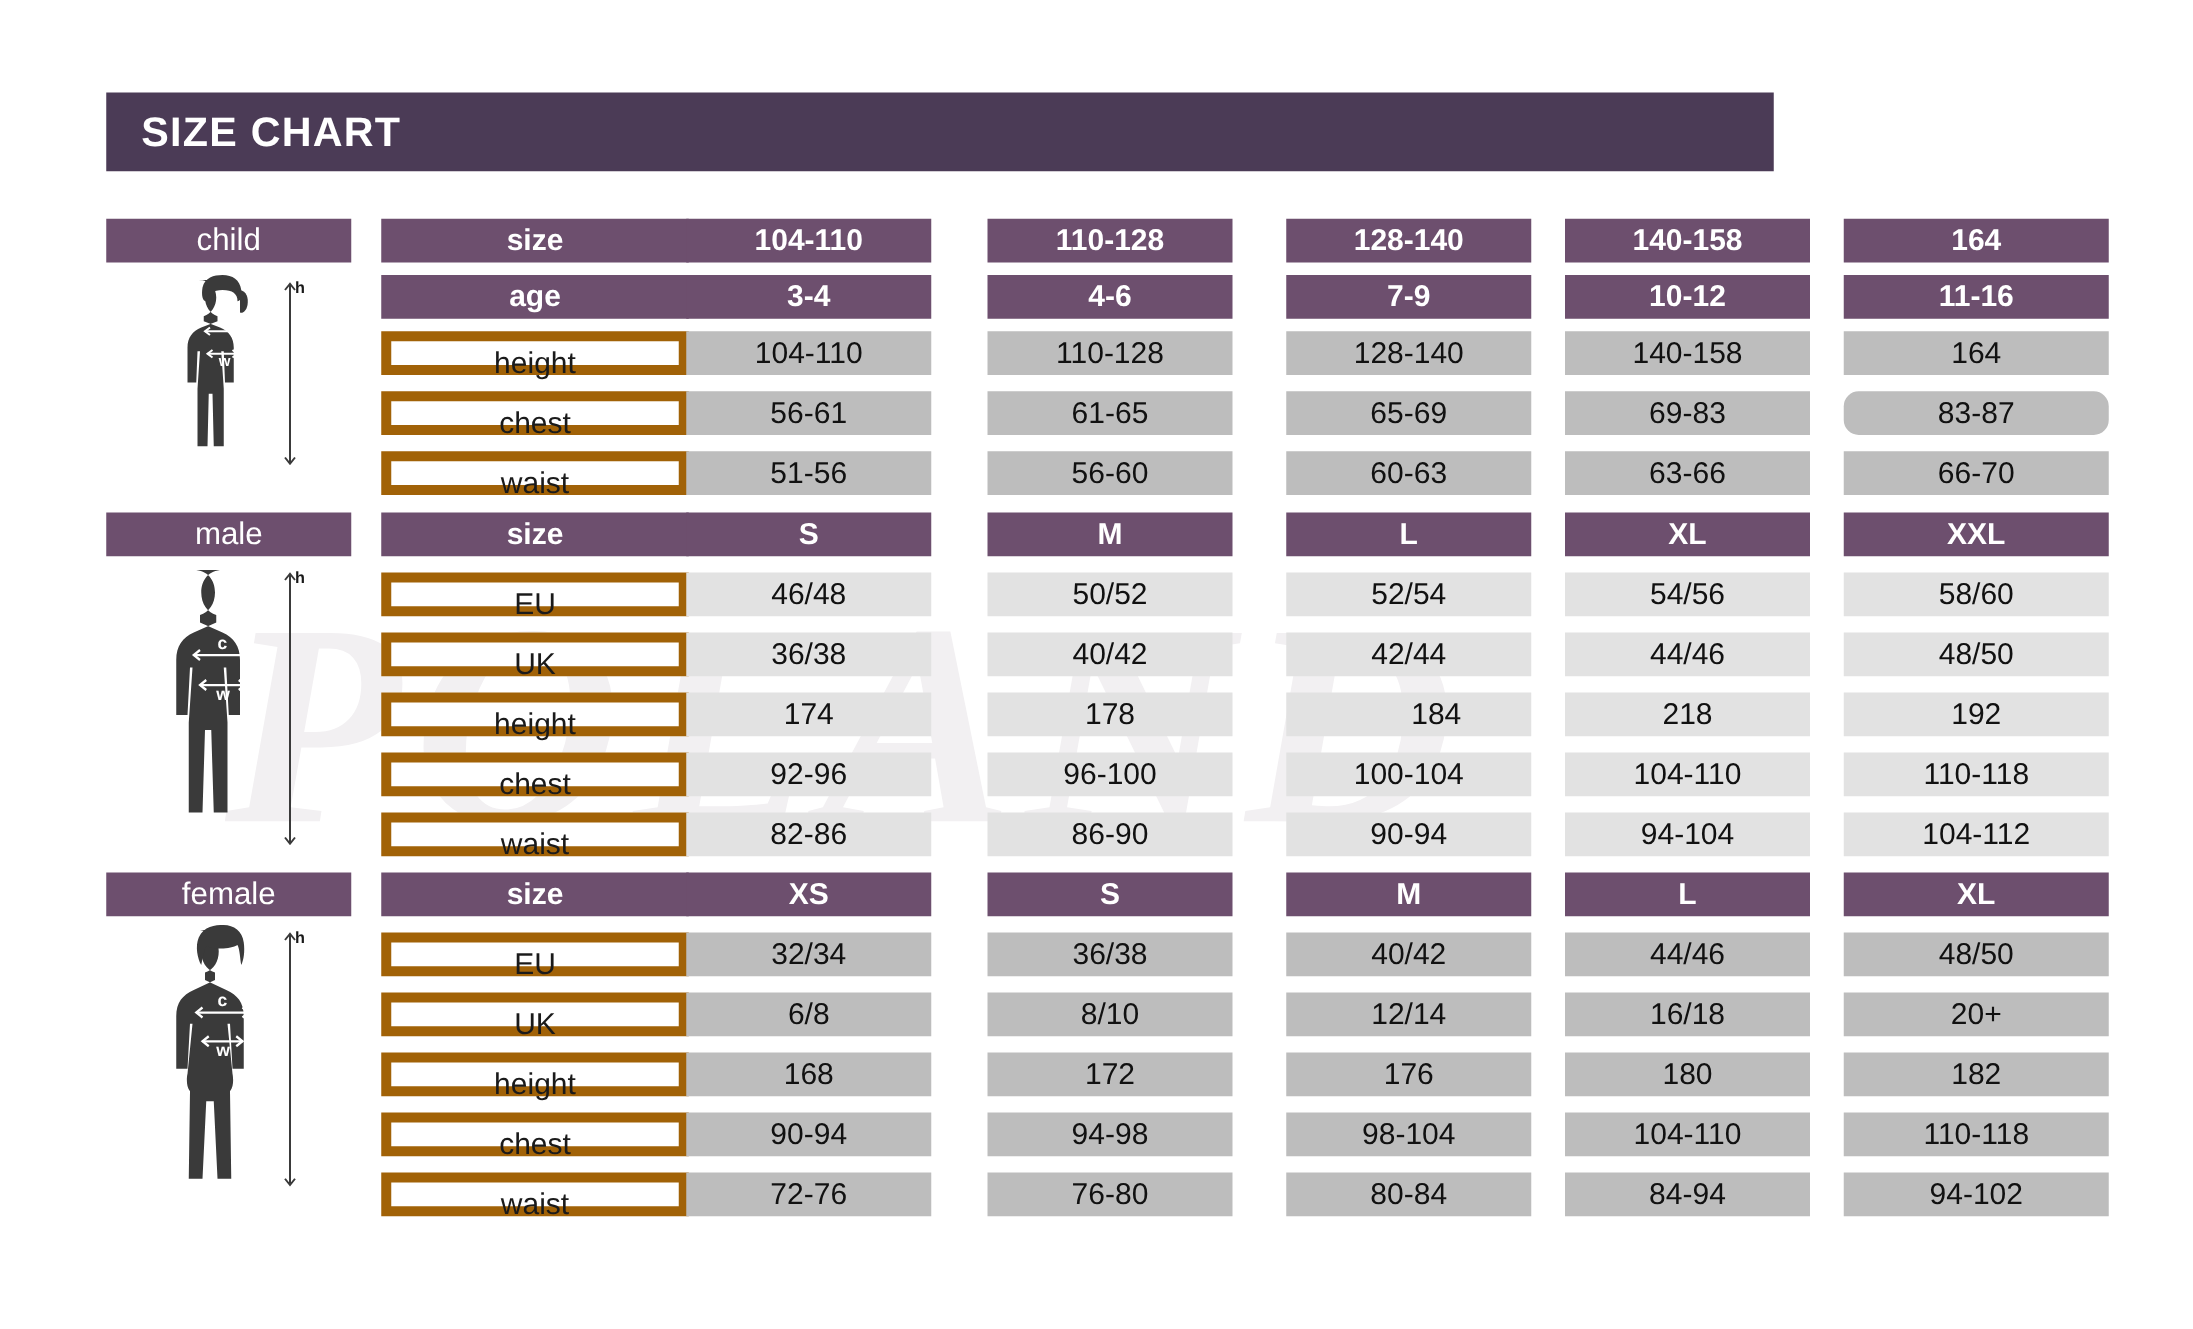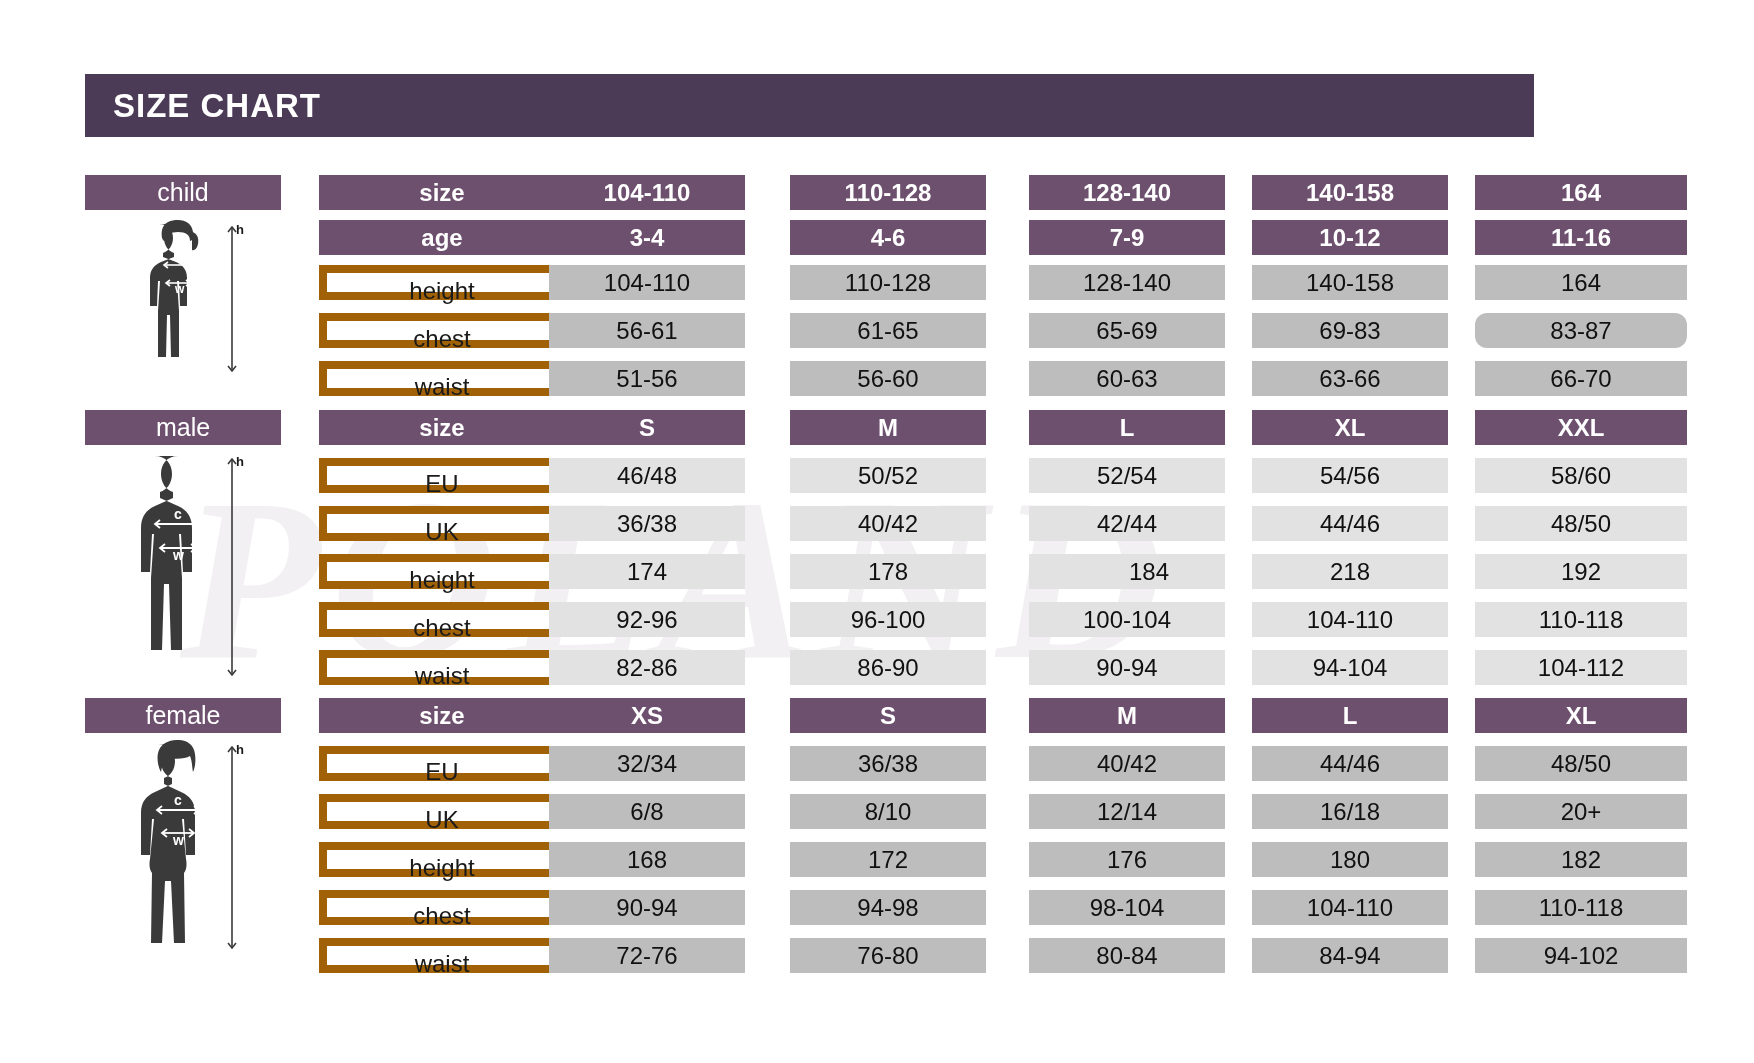--- a/index.html
+++ b/index.html
@@ -42,38 +42,38 @@
   .content {
     position: relative;
     z-index: 2;
   }
 
   
   .title-bar {
     position: absolute;
     left: 85px;
     top: 74px;
-    width: 1449px;
+    width: 1334px;
     height: 63px;
     background: #4b3b56;
     display: flex;
     align-items: center;
   }
   .title-bar .title-text {
     color: #ffffff;
     font-size: 33px;
     font-weight: bold;
     letter-spacing: 1px;
     margin-left: 28px;
   }
 
   
   
   .col-cat   { left: 85px;   width: 196px; }
-  .col-label { left: 319px;  width: 246px; }
+  .col-label { left: 305px;  width: 246px; }
   .col-v0    { left: 549px;  width: 196px; }
   .col-v1    { left: 790px;  width: 196px; }
   .col-v2    { left: 1029px; width: 196px; }
   .col-v3    { left: 1252px; width: 196px; }
   .col-v4    { left: 1475px; width: 212px; }
 
   .cell {
     position: absolute;
     height: 35px;
     line-height: 35px;

